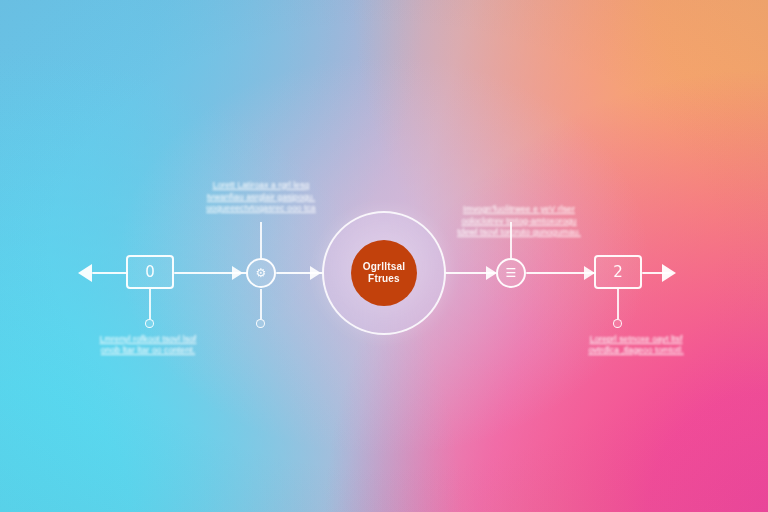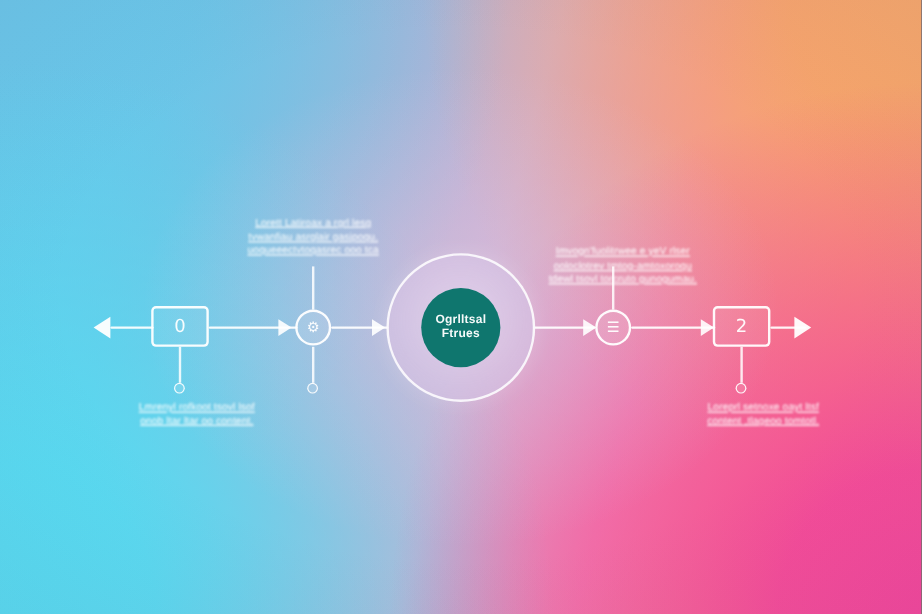--- a/index.html
+++ b/index.html
@@ -165,21 +165,21 @@
     box-sizing: border-box;
     box-shadow: 0 0 18px rgba(255,255,255,0.18);
   }
   .hub-inner {
     position: absolute;
     left: 351px;
     top: 240px;
     width: 66px;
     height: 66px;
     border-radius: 50%;
-    background: #0f766e;
+    background: #c2410c;
     display: flex;
     flex-direction: column;
     align-items: center;
     justify-content: center;
     box-sizing: border-box;
   }
   .hub-line {
     color: rgba(255,255,255,0.96);
     font-size: 10px;
     font-weight: bold;
@@ -284,29 +284,29 @@
 
     <div class="leader" style="left:510px; top:222px; height:36px;"></div>
     <div class="caption top" style="left:448px; top:180px; width:142px;margin-top:24px;">
       <div>Imvogn'fuolitrwee e yeV rlser</div>
       <div>ooloclotrev tmtog-amtoxoroqu</div>
       <div>tdewl tsovl torcruto gunogumau.</div>
     </div>
 
     <div class="leader" style="left:149px; top:289px; height:30px;"></div>
     <div class="leader-dot" style="left:145px; top:319px;"></div>
-    <div class="caption" style="left:96px; top:334px; width:136px;">
+    <div class="caption" style="left:80px; top:334px; width:136px;">
       <div>Lmrenyl rofkoot tsovl lsof</div>
       <div>onob ltar ltar oo content.</div>
     </div>
 
     <div class="leader" style="left:260px; top:289px; height:30px;"></div>
     <div class="leader-dot" style="left:256px; top:319px;"></div>
 
     <div class="leader" style="left:617px; top:289px; height:30px;"></div>
     <div class="leader-dot" style="left:613px; top:319px;"></div>
     <div class="caption" style="left:568px; top:334px; width:136px;">
       <div>Loreprl setnoxe oayt ltsf</div>
-      <div>content ,tlageoo tomtotl.</div>
+      <div>ovtrdlca ,tlageoo tomtotl.</div>
     </div>
 
   </div>
 </div>
 
 </body></html>

